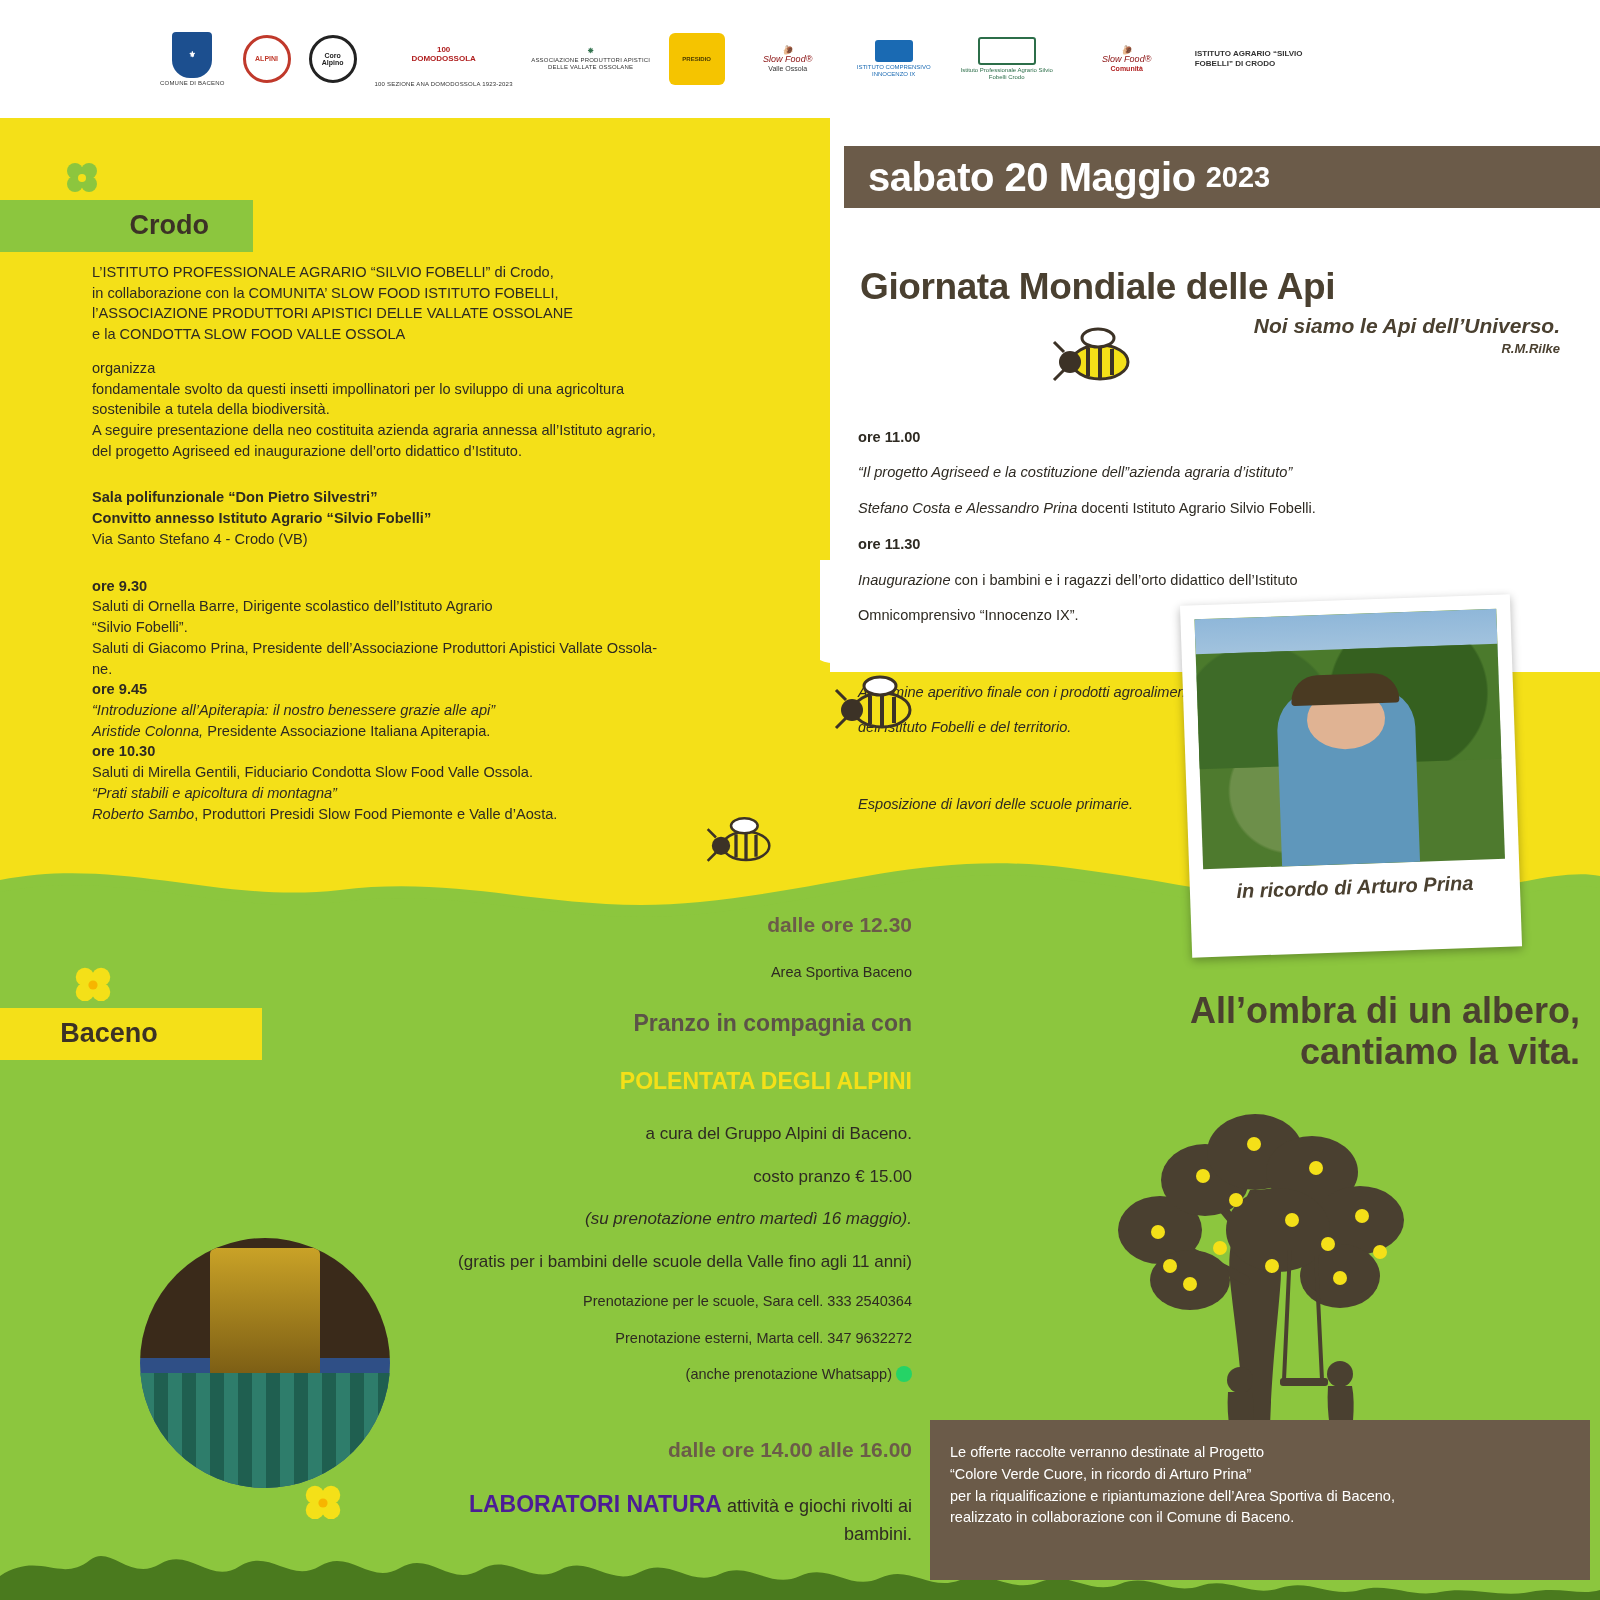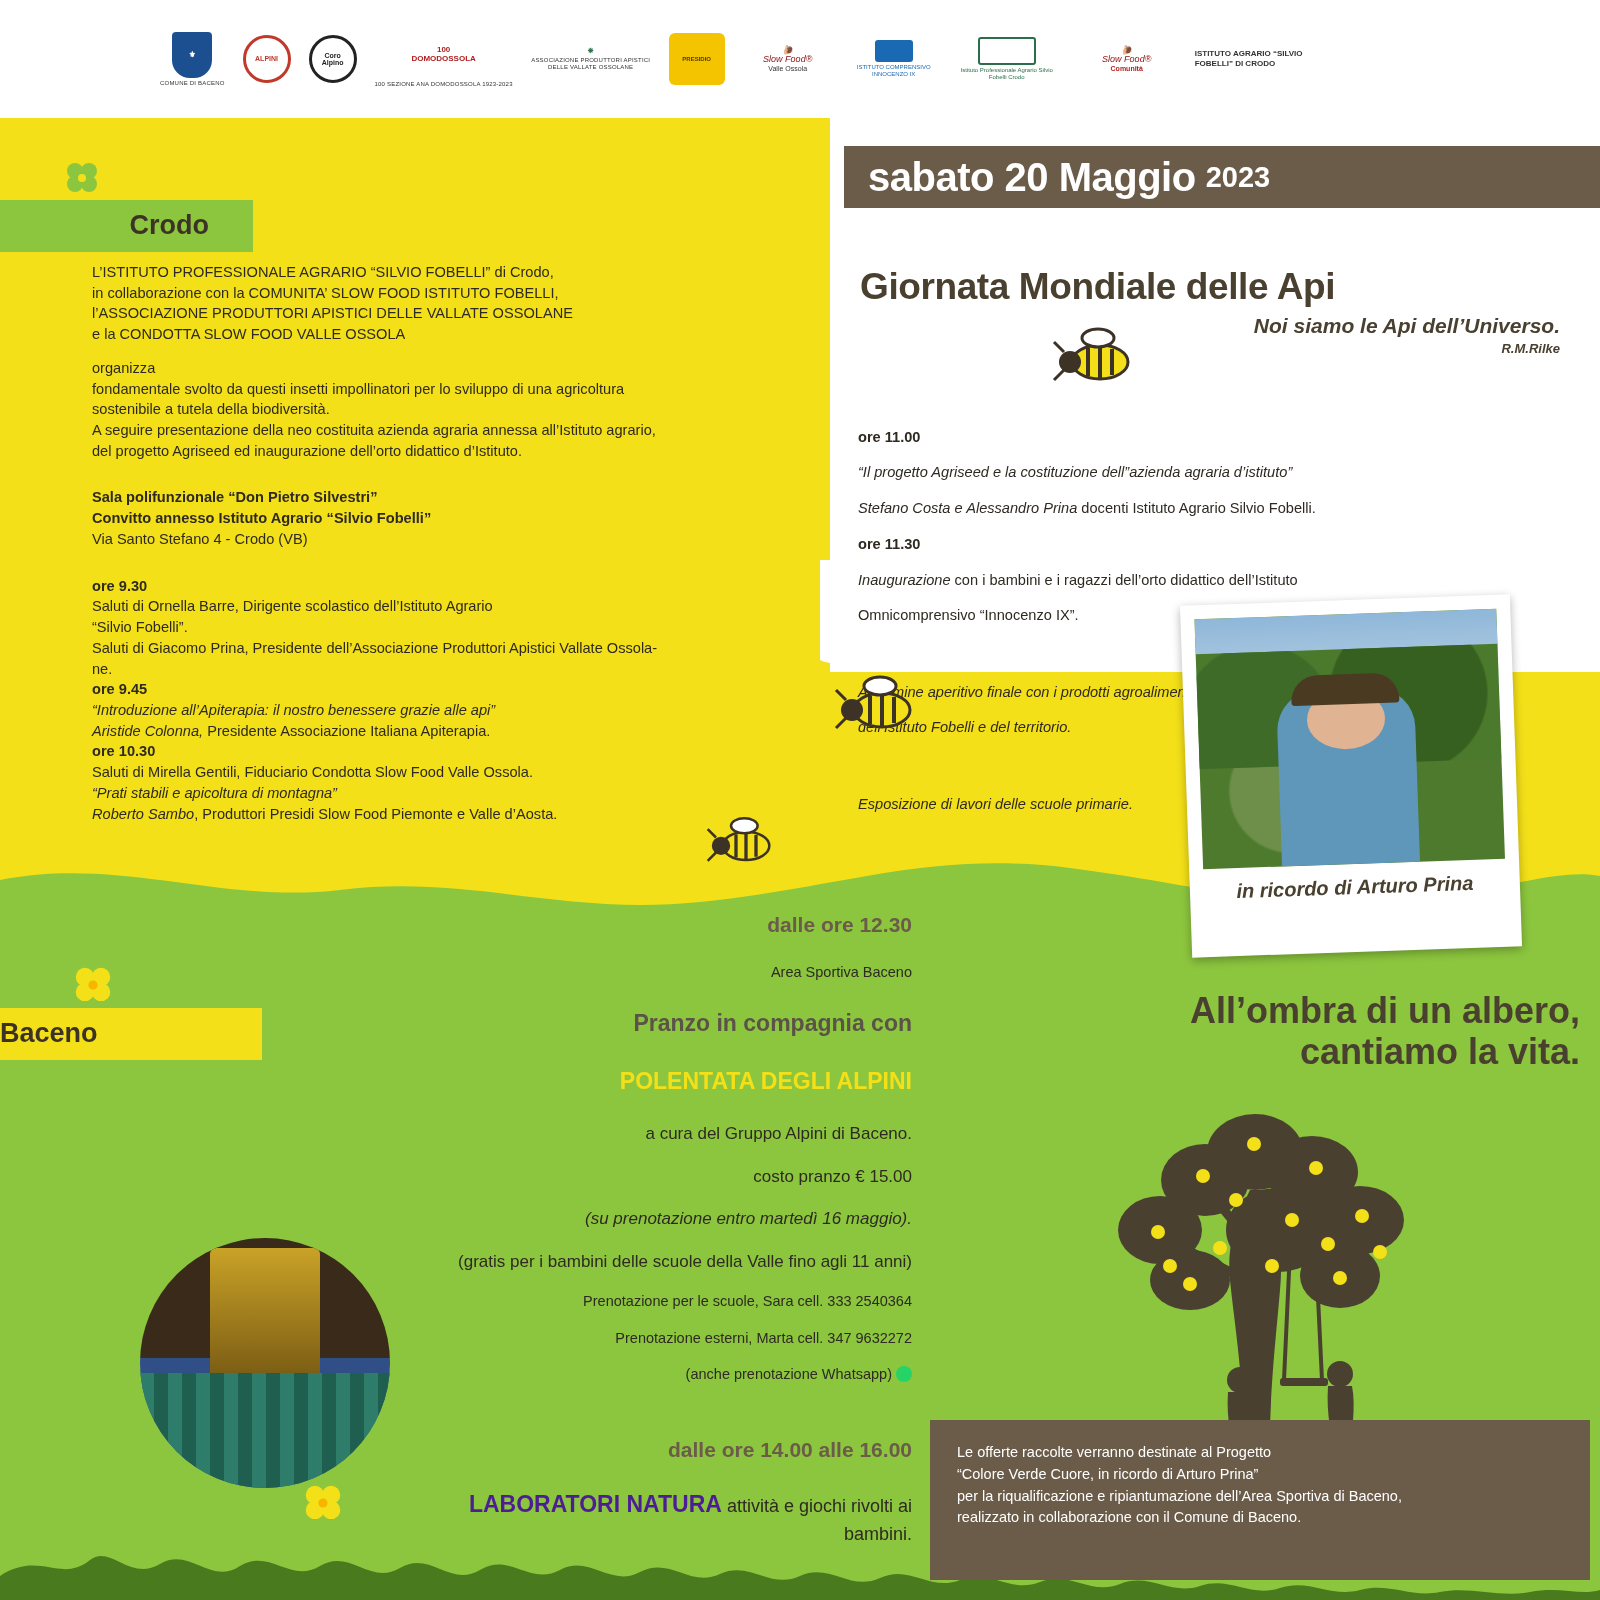--- a/index.html
+++ b/index.html
@@ -83,21 +83,21 @@
   .date-bar .big { font-size:40px; font-weight:bold; letter-spacing:-.5px; }
   .date-bar .yr { font-size:29px; font-weight:bold; margin-left:10px; }
 
   
   .tab {
     position:absolute; height:52px; display:flex; align-items:center;
     padding:0 44px 2px 0; font-size:27px; font-weight:bold; color:#3c3226;
     z-index:12;
   }
   .tab-crodo { left:0; top:200px; width:253px; background:#8cc63e; justify-content:flex-end; }
-  .tab-baceno{ left:0; top:1008px; width:262px; background:#f4e018; justify-content:flex-start; }
+  .tab-baceno{ left:0; top:1008px; width:262px; background:#f4e018; justify-content:center; }
 
   .flower { position:absolute; z-index:13; }
 
   
   .col-left {
     position:absolute; left:92px; top:262px; width:680px; z-index:14;
     color:#2e2a22; font-size:14.6px; line-height:1.42;
   }
   .col-left p { margin:0 0 0 0; }
   .gap { height:13px; }
@@ -168,21 +168,21 @@
     background:linear-gradient(#3a2a1a 0 48%, #2f4f86 48% 100%);
   }
   .photo-round .altar{position:absolute;left:28%;top:4%;width:44%;height:52%;
     background:linear-gradient(#c9a227,#7a5c14); border-radius:6px;}
   .photo-round .choir{position:absolute;left:0;bottom:0;width:100%;height:46%;
     background:repeating-linear-gradient(90deg,#2e7d6b 0 14px,#1f5f50 14px 28px);}
 
   .footer-note {
     position:absolute; left:930px; top:1420px; width:660px; height:160px;
     background:#6b5b49; color:#fff; z-index:14;
-    padding:22px 27px; font-size:14.5px; line-height:1.5;
+    padding:22px 20px; font-size:14.5px; line-height:1.5;
   }
   .bee { position:absolute; z-index:15; }
   .wa { display:inline-block; width:16px;height:16px;border-radius:50%;
         background:#25d366; vertical-align:-3px; }
 </style>
 </head>
 <body>
 
 <div class="poster">
 

